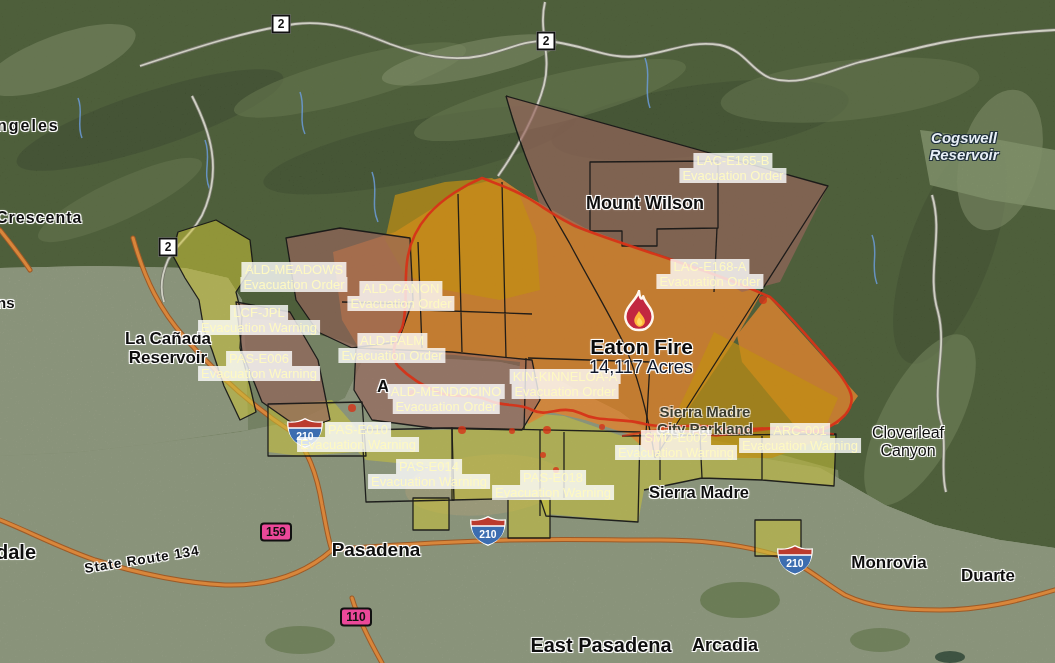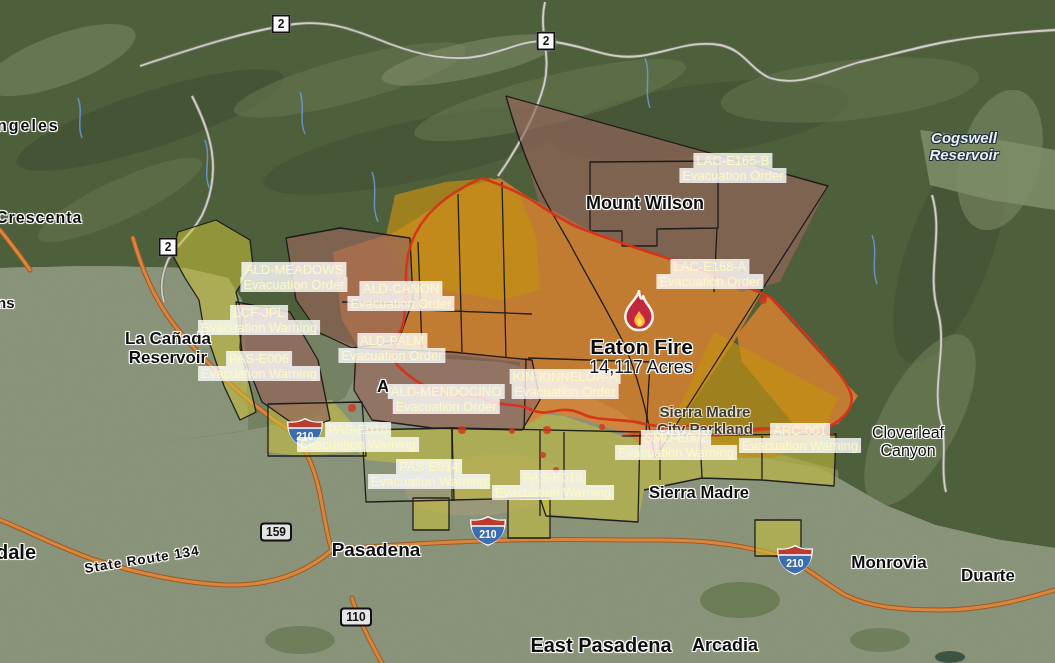--- a/index.html
+++ b/index.html
@@ -13,21 +13,21 @@
   .darkhalo{text-shadow:-1px -1px 0 rgba(25,40,55,.85),1px -1px 0 rgba(25,40,55,.85),
         -1px 1px 0 rgba(25,40,55,.85),1px 1px 0 rgba(25,40,55,.85)}
   .city{position:absolute;font-weight:bold;color:#0e0e0e;white-space:nowrap;line-height:1.12}
   .ctr{transform:translateX(-50%);text-align:center}
   .zl{position:absolute;transform:translateX(-50%);display:flex;flex-direction:column;align-items:center;z-index:30}
   .zl span{background:rgba(255,255,255,.8);color:#fef9c3;font-size:13px;line-height:15px;
            padding:0 3px;white-space:nowrap}
   .sh2{position:absolute;width:19px;height:19px;background:#fff;border:2px solid #111;
        box-sizing:border-box;color:#111;font-size:12px;font-weight:bold;text-align:center;
        line-height:15px;z-index:20;transform:translate(-50%,-50%)}
-  .shst{position:absolute;width:32px;height:19px;background:#e5e5e5;border:2px solid #111;
+  .shst{position:absolute;width:32px;height:19px;background:#ec4899;border:2px solid #111;
         border-radius:4px;box-sizing:border-box;color:#111;font-size:12px;font-weight:bold;
         text-align:center;line-height:15px;z-index:20;transform:translate(-50%,-50%)}
   .i210{position:absolute;width:38px;height:32px;z-index:19;transform:translate(-50%,-50%)}
   .fire-label{position:absolute;z-index:32;transform:translateX(-50%);text-align:right;color:#0b0b0b}
   .fire-label .t1{font-size:21px;font-weight:bold;line-height:22px}
   .fire-label .t2{font-size:18px;line-height:18px;color:#0f172a}
   .flame{position:absolute;z-index:31}
 </style>
 </head>
 <body>

